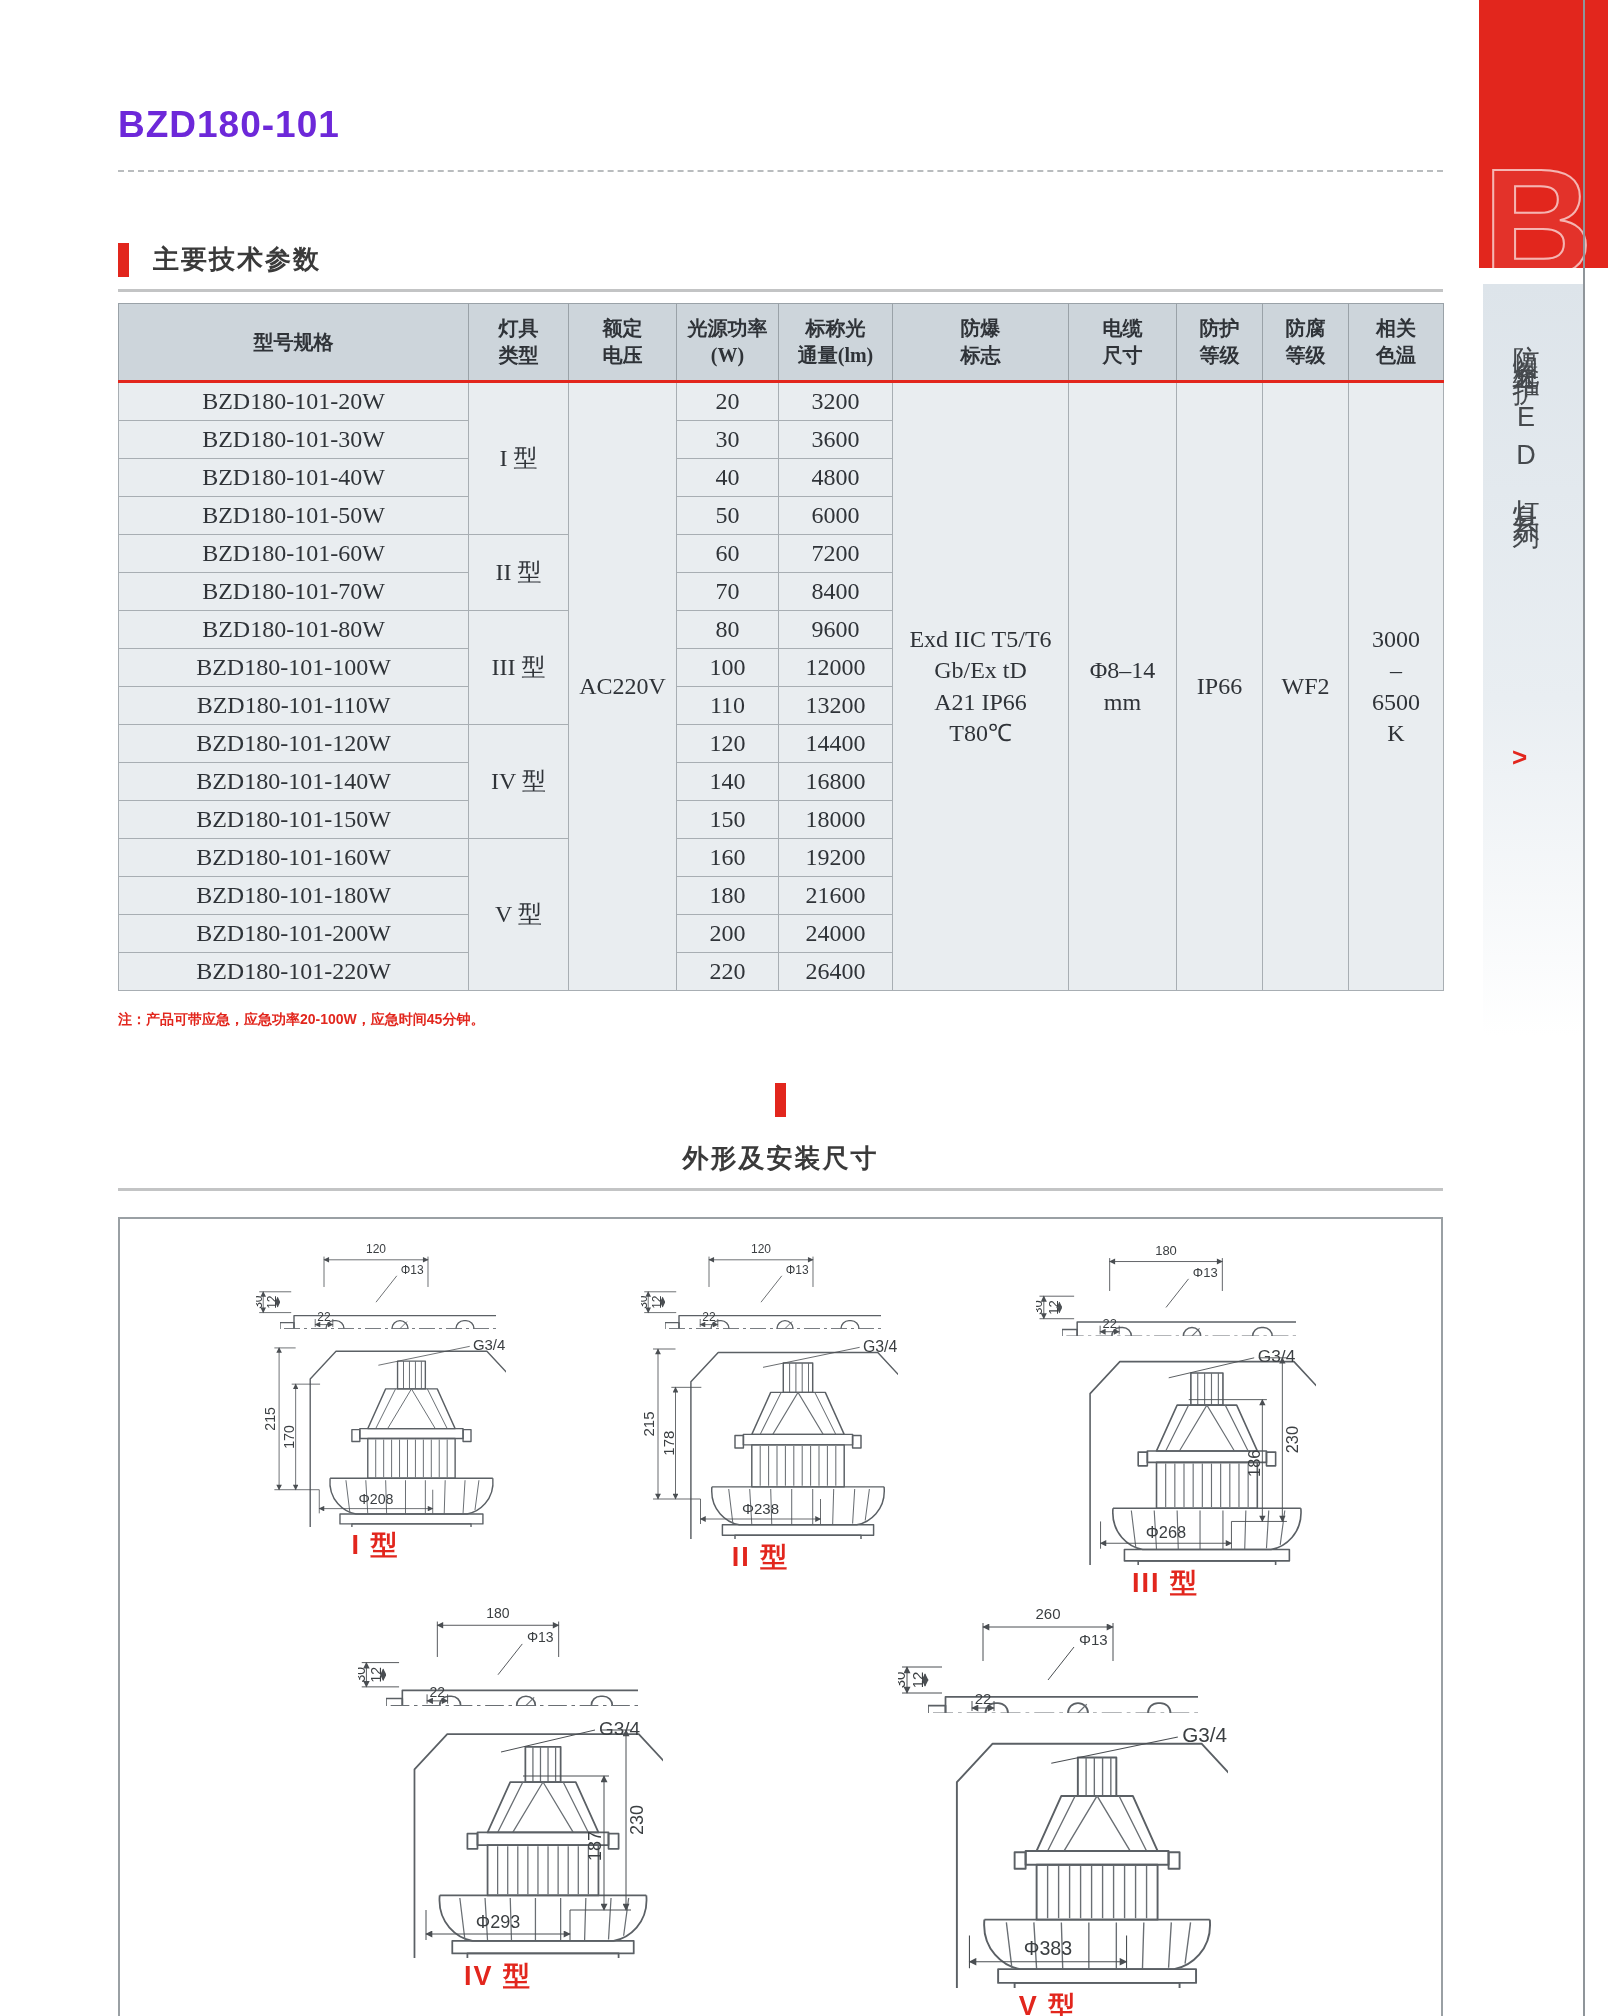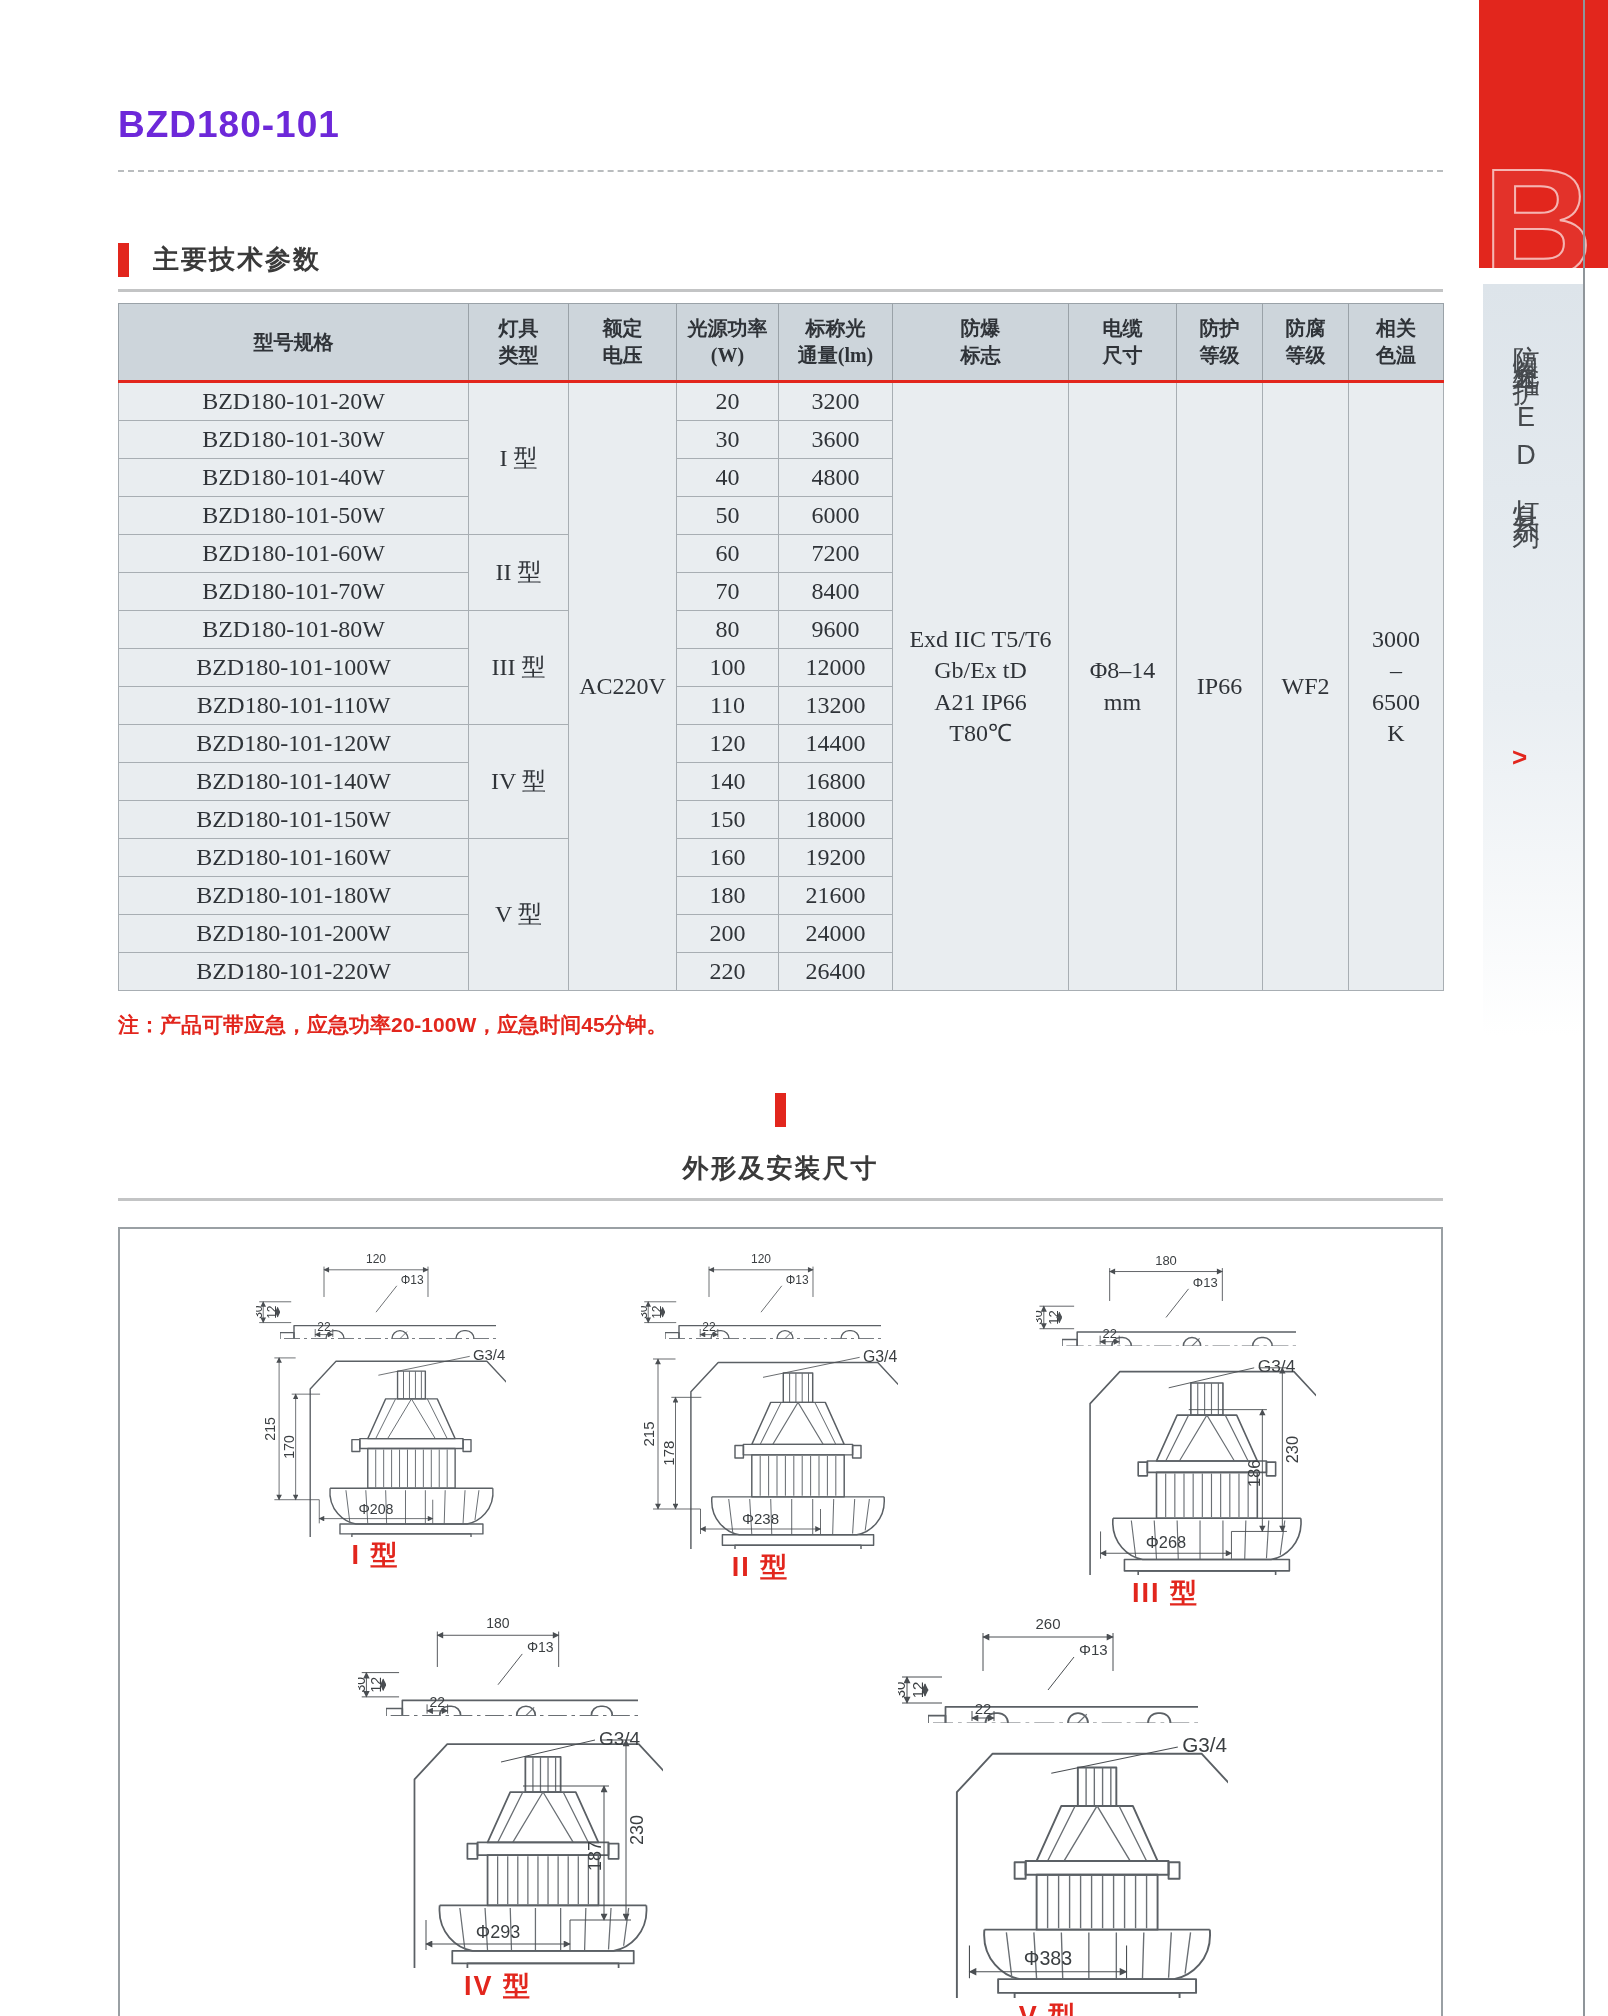--- a/index.html
+++ b/index.html
@@ -35,21 +35,21 @@
   
   table.params{border-collapse:collapse;width:100%;margin-top:11px;table-layout:fixed;font-family:Liberation Serif, serif;}
   table.params th{
     background:#cdd5db;font-size:20px;font-weight:bold;color:#2f3338;height:74px;
     border:1px solid #9aa2a8;border-bottom:3px solid #e2261d;white-space:pre-line;line-height:1.35;
   }
   table.params td{
     background:#e9edf0;font-size:24px;color:#2f3338;text-align:center;height:33px;
     border:1px solid #a8aeb3;white-space:pre-line;line-height:1.3;padding:2px 4px;
   }
-  .note{margin-top:20px;color:#e2261d;font-size:21px;font-weight:bold;}
+  .note{margin-top:20px;color:#e2261d;font-size:14px;font-weight:bold;}
   
   .draw-box{margin-top:26px;border:2px solid #9aa0a4;height:835px;box-sizing:border-box;padding:20px 8px 0;}
   .draw-row{display:flex;justify-content:space-evenly;align-items:flex-start;}
   .drawing{display:flex;flex-direction:column;align-items:center;}
   .type-label{color:#e2261d;font-size:27px;font-weight:bold;margin-top:0px;letter-spacing:2px;}
   svg text{font-family:"Liberation Sans","DejaVu Sans",sans-serif;}
   .outline{stroke:#5b6065;stroke-width:1.4;fill:none;stroke-linejoin:round;}
   .thin{stroke:#6a6f74;stroke-width:1;fill:none;}
   .dim{stroke:#4a4e52;stroke-width:1;fill:none;}
   .dimtext{font-size:15px;fill:#3b3f42;}

